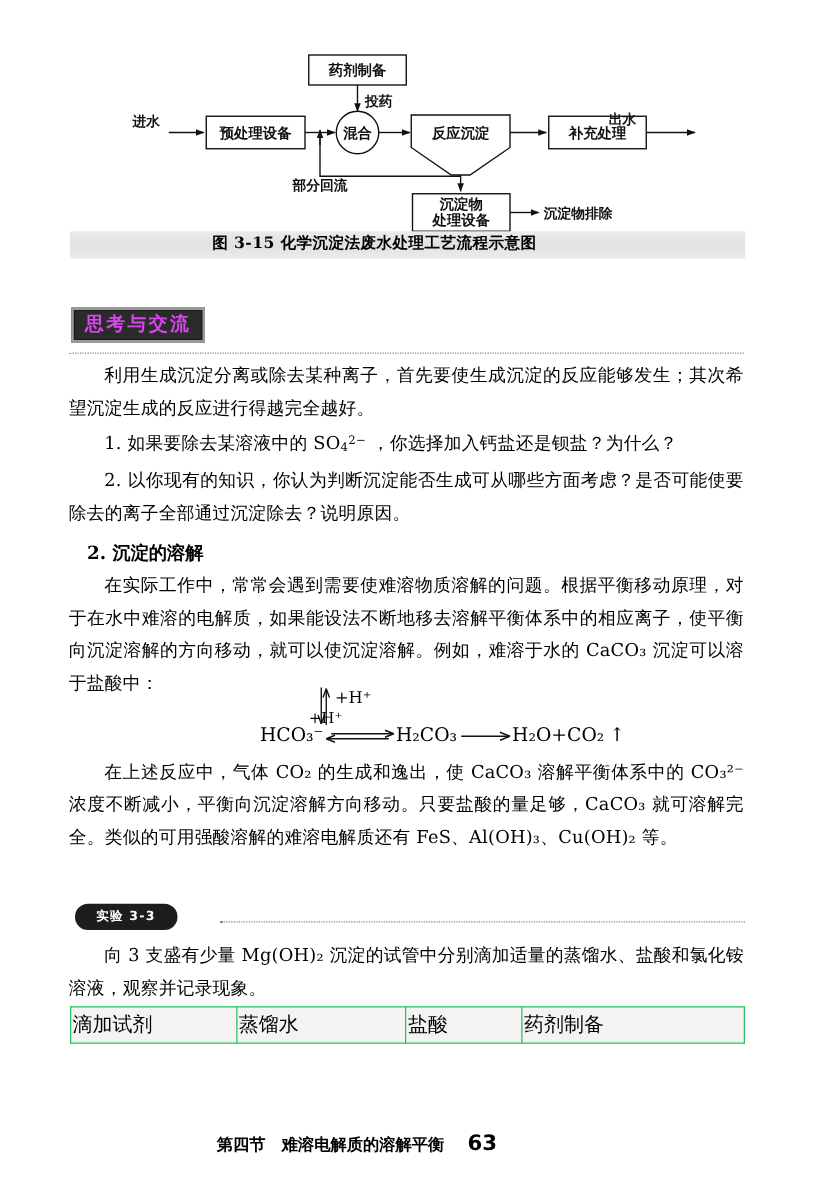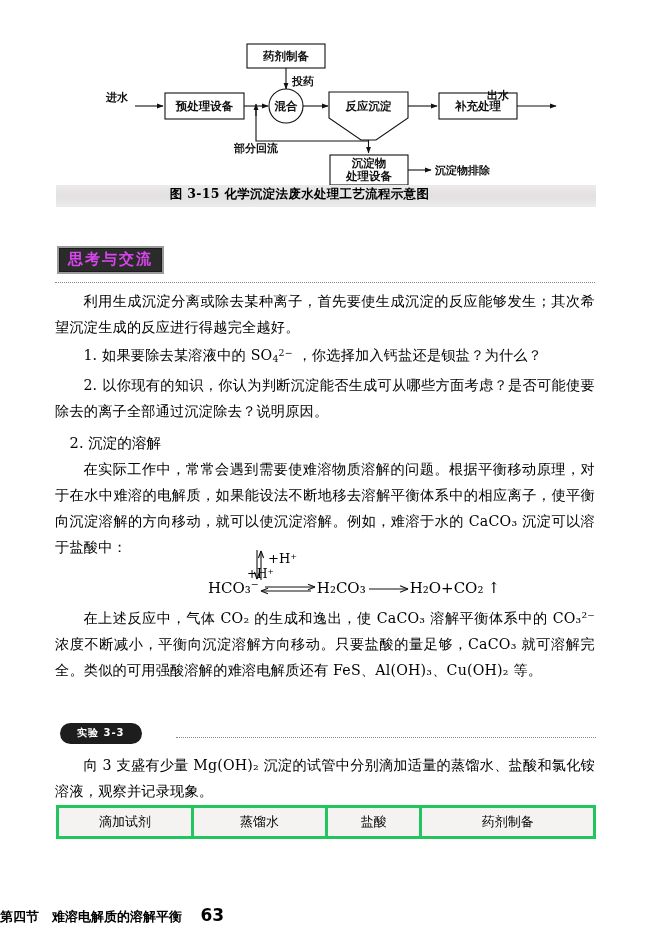--- a/index.html
+++ b/index.html
@@ -50,21 +50,21 @@
   .para {
     font-size: 14.2px;
     line-height: 26px;
     text-align: justify;
     text-justify: inter-ideograph;
     letter-spacing: .2px;
   }
   .indent { text-indent: 2em; }
   .sec-head {
     font-size: 14.6px;
-    font-weight: normal;
+    font-weight: bold;
     line-height: 26px;
     text-indent: 1em;
   }
 
   
   .badge-think {
     position: absolute;
     left: 57px; top: 246px;
     display: inline-block;
     padding: 2px 9px 3px 9px;
@@ -109,34 +109,34 @@
 
   
   #exp-table {
     position: absolute;
     left: 56px; top: 805px;
     width: 540px;
     border-collapse: collapse;
     background: #f4f3f1;
   }
   #exp-table td {
-    border: 3px solid #22c55e;
+    border: 1px solid #22c55e;
     height: 26px;
-    text-align: center;
-    font-size: 13px;
+    text-align: left;
+    font-size: 16px;
     font-family: "DejaVu Serif","Liberation Serif",serif;
   }
   #exp-table td.c0 { width: 130px; }
 
   
   #footer {
     position: absolute;
     left: 0; top: 905px;
     width: 626px;
-    text-align: left;
+    text-align: center;
     padding-right: 55px;
     box-sizing: border-box;
     font-size: 13px;
     font-weight: bold;
   }
   #footer .pg { font-size: 17px; margin-left: 14px; font-family:"DejaVu Sans","Liberation Sans",sans-serif;}
 </style>
 </head>
 <body>
 

